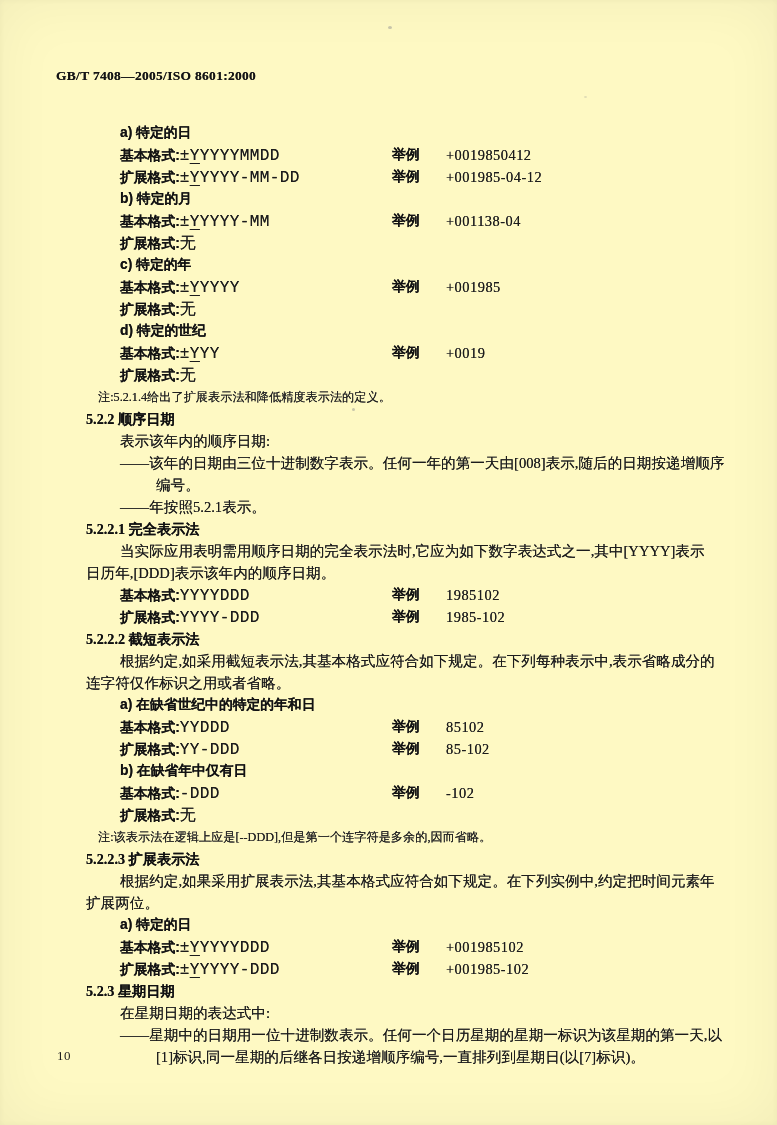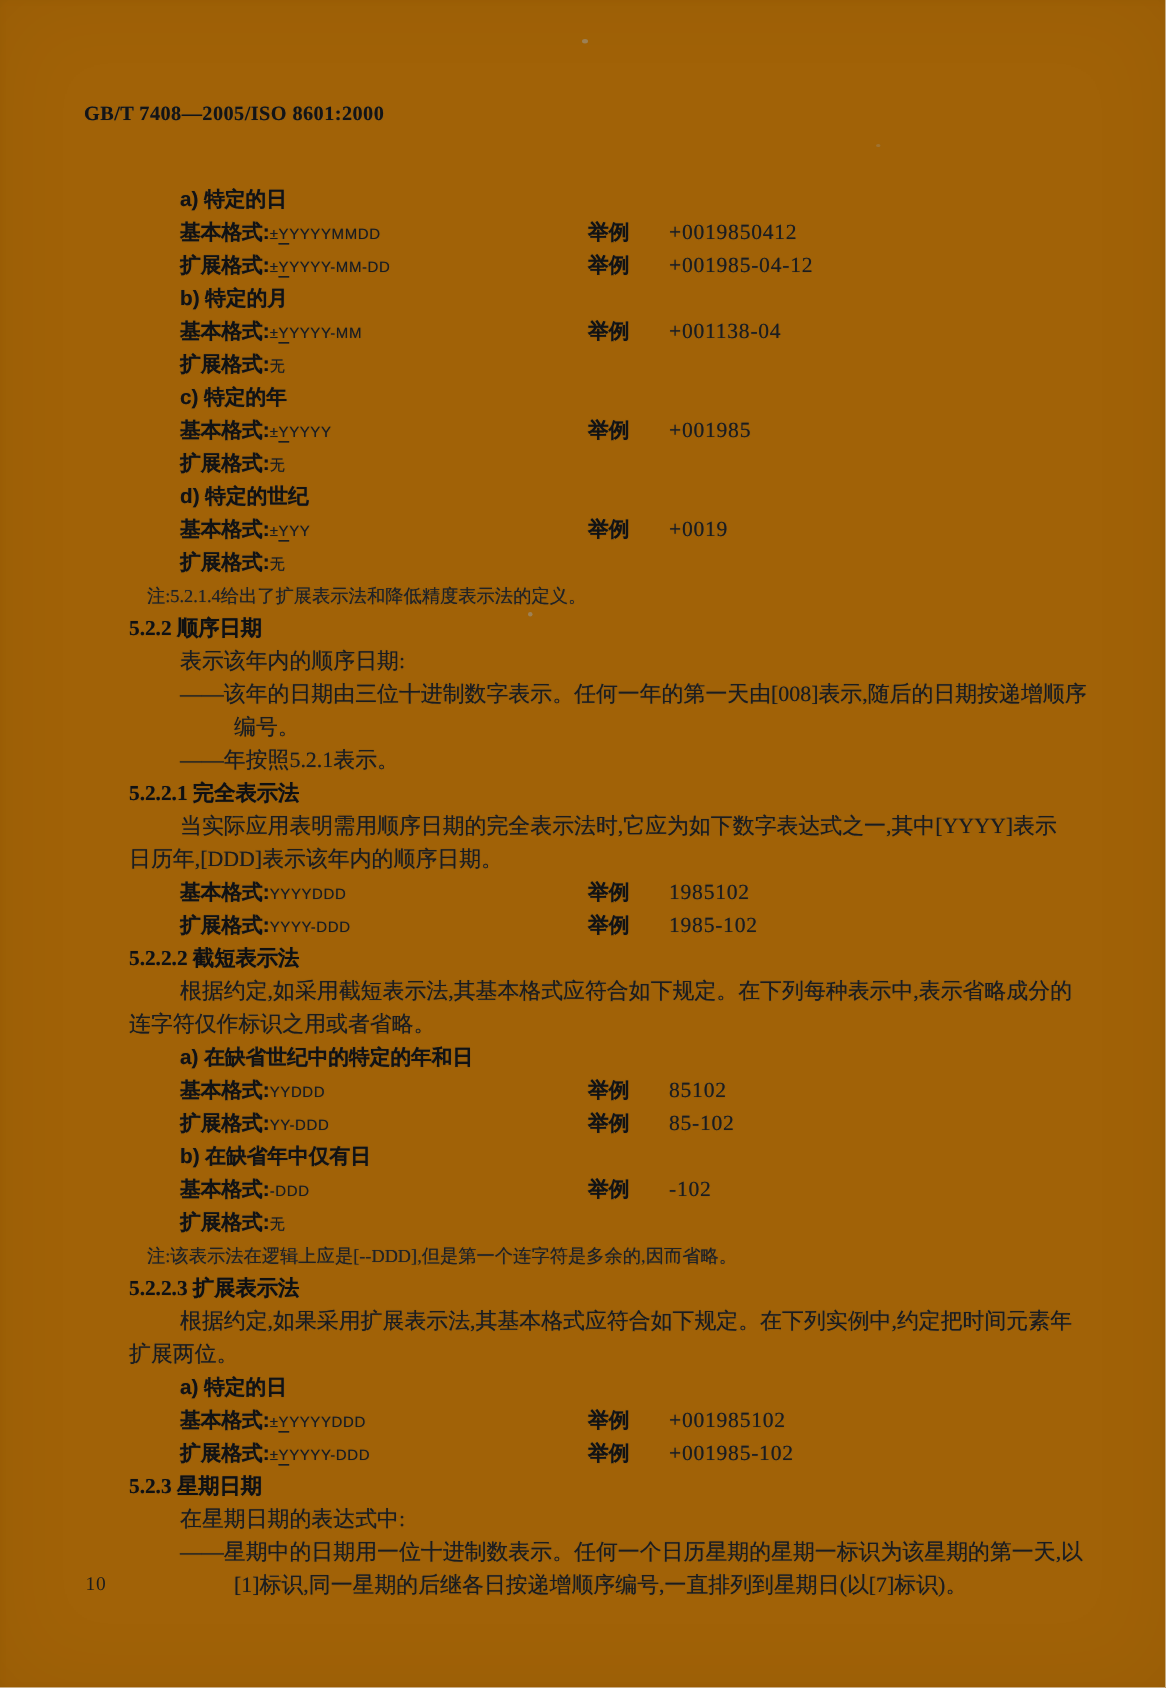--- a/index.html
+++ b/index.html
@@ -7,21 +7,21 @@
     padding: 0;
     width: 777px;
     height: 1125px;
     overflow: hidden;
     background: #f4f4f2;
   }
   .page {
     position: relative;
     width: 777px;
     height: 1125px;
-    background: #a16207;
+    background: #fef9c3;
     box-shadow: inset 0 0 60px rgba(0,0,0,0.05), inset 0 0 6px rgba(0,0,0,0.04);
     font-family: "Liberation Serif", "DejaVu Serif", serif;
     color: #1c1c1c;
   }
   .doc-header {
     position: absolute;
     left: 56px;
     top: 68px;
     font-size: 13.5px;
     font-weight: bold;
@@ -69,22 +69,22 @@
     position: relative;
     padding-left: 34px;
   }
   .fmt-label {
     font-family: "Liberation Sans", "DejaVu Sans", sans-serif;
     font-weight: bold;
     font-size: 13.8px;
     color: #121212;
   }
   .fmt-pattern {
-    font-family: Liberation Sans, sans-serif;
-    font-size: 10px;
+    font-family: Liberation Mono, monospace;
+    font-size: 16px;
     letter-spacing: 0.4px;
   }
   .uline {
     text-decoration: underline;
     text-underline-offset: 3px;
   }
   .ex-word {
     position: absolute;
     left: 306px;
     font-family: "Liberation Sans", "DejaVu Sans", sans-serif;

